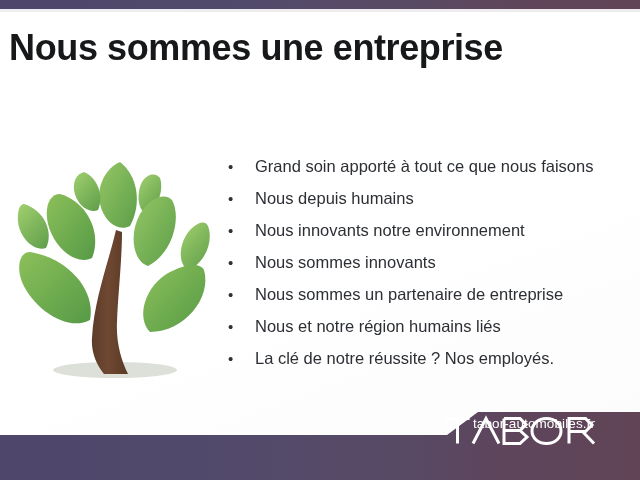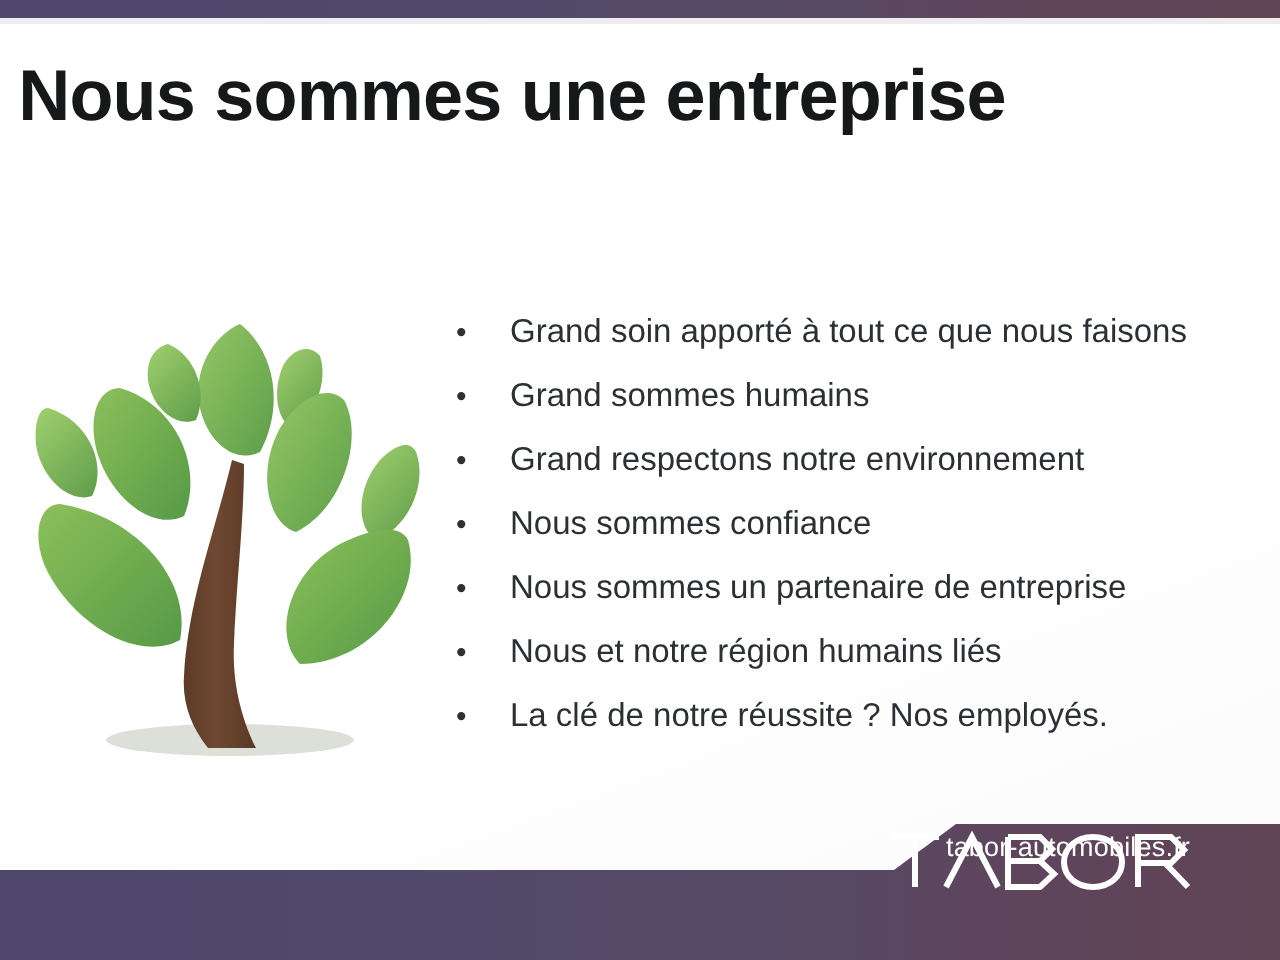--- a/index.html
+++ b/index.html
@@ -215,29 +215,29 @@
     </svg>
   </div>
 
   <div class="bullets">
     <div class="bullet-row">
       <span class="bullet-dot">•</span>
       <span class="bullet-text">Grand soin apporté à tout ce que nous faisons</span>
     </div>
     <div class="bullet-row">
       <span class="bullet-dot">•</span>
-      <span class="bullet-text">Grand sommes humains</span>
-    </div>
-    <div class="bullet-row">
-      <span class="bullet-dot">•</span>
-      <span class="bullet-text">Grand respectons notre environnement</span>
-    </div>
-    <div class="bullet-row">
-      <span class="bullet-dot">•</span>
-      <span class="bullet-text">Nous sommes confiance</span>
+      <span class="bullet-text">Nous depuis humains</span>
+    </div>
+    <div class="bullet-row">
+      <span class="bullet-dot">•</span>
+      <span class="bullet-text">Nous innovants notre environnement</span>
+    </div>
+    <div class="bullet-row">
+      <span class="bullet-dot">•</span>
+      <span class="bullet-text">Nous sommes innovants</span>
     </div>
     <div class="bullet-row">
       <span class="bullet-dot">•</span>
       <span class="bullet-text">Nous sommes un partenaire de entreprise</span>
     </div>
     <div class="bullet-row">
       <span class="bullet-dot">•</span>
       <span class="bullet-text">Nous et notre région humains liés</span>
     </div>
     <div class="bullet-row">

